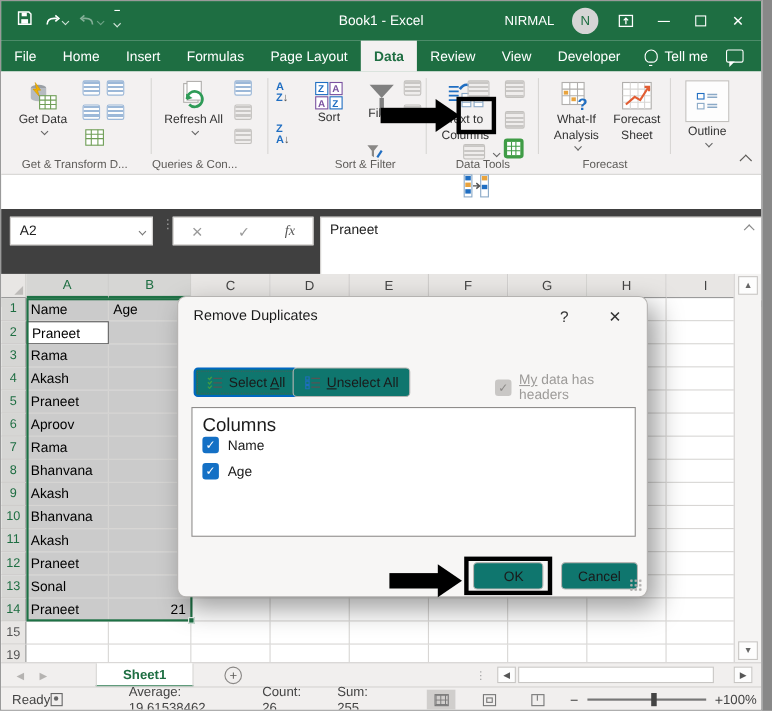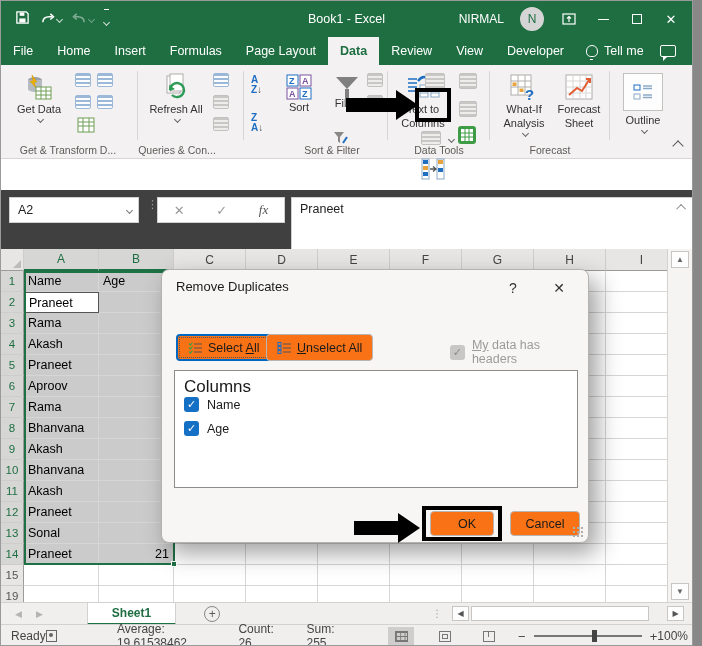--- a/index.html
+++ b/index.html
@@ -78,21 +78,21 @@
   
   .vscroll { position:absolute; right:0; top:248px; width:25px; height:353px; background:#f5f4f3; border-left:1px solid #d4d2d0; }
   .vs-btn { position:absolute; left:3px; width:18px; height:17px; background:#fdfdfd; border:1px solid #c8c6c4; color:#666; font-size:8px; display:flex; align-items:center; justify-content:center; }
   
   .dialog { position:absolute; left:160px; top:268px; width:428px; height:274px; background:#f7f6f5;
     border:1px solid #b5b3b1; border-radius:8px; box-shadow:8px 10px 24px rgba(0,0,0,0.38); z-index:50; font-size:12.5px; color:#1a1a1a; }
   .dlg-title { position:absolute; left:14px; top:9px; font-size:13px; }
   .dlg-help { position:absolute; right:64px; top:7px; width:22px; height:22px; display:flex; align-items:center; justify-content:center; color:#333; font-size:14px; }
   .dlg-close { position:absolute; right:18px; top:7px; width:22px; height:22px; display:flex; align-items:center; justify-content:center; color:#333; font-size:14px; }
   .dlg-desc { position:absolute; left:13px; top:42px; font-size:12.5px; }
-  .dlg-btn { position:absolute; height:27px; background:#f97316; border:1px solid #b8b6b4; border-radius:4px;
+  .dlg-btn { position:absolute; height:27px; background:#0f766e; border:1px solid #b8b6b4; border-radius:4px;
     display:flex; align-items:center; justify-content:center; gap:6px; font-size:12.5px; color:#1a1a1a; padding:0 10px; }
   .btn-selall { left:14px; top:64px; border:2px solid #0067c0; outline:1px dotted #555; outline-offset:-4px; }
   .btn-unsel { left:104px; top:64px; }
   .list-ico { width:14px; height:12px; display:inline-block; }
   .hdr-check { position:absolute; left:288px; top:68px; display:flex; align-items:center; gap:7px; color:#9d9b99; }
   .gray-cb { width:15px; height:15px; background:#c9c7c5; border-radius:3px; color:#8b8987; font-size:11px; display:flex; align-items:center; justify-content:center; }
   .cols-box { position:absolute; left:12px; top:100px; width:404px; height:118px; background:#fff; border:1px solid #8f8d8b; }
   .cols-label { position:absolute; left:9px; top:6px; font-size:17px; color:#1a1a1a; }
   .col-item { position:absolute; left:9px; display:flex; align-items:center; gap:8px; font-size:12.5px; }
   .blue-cb { width:15px; height:15px; background:#1470c5; border-radius:3px; color:#fff; font-size:11px; display:flex; align-items:center; justify-content:center; }

